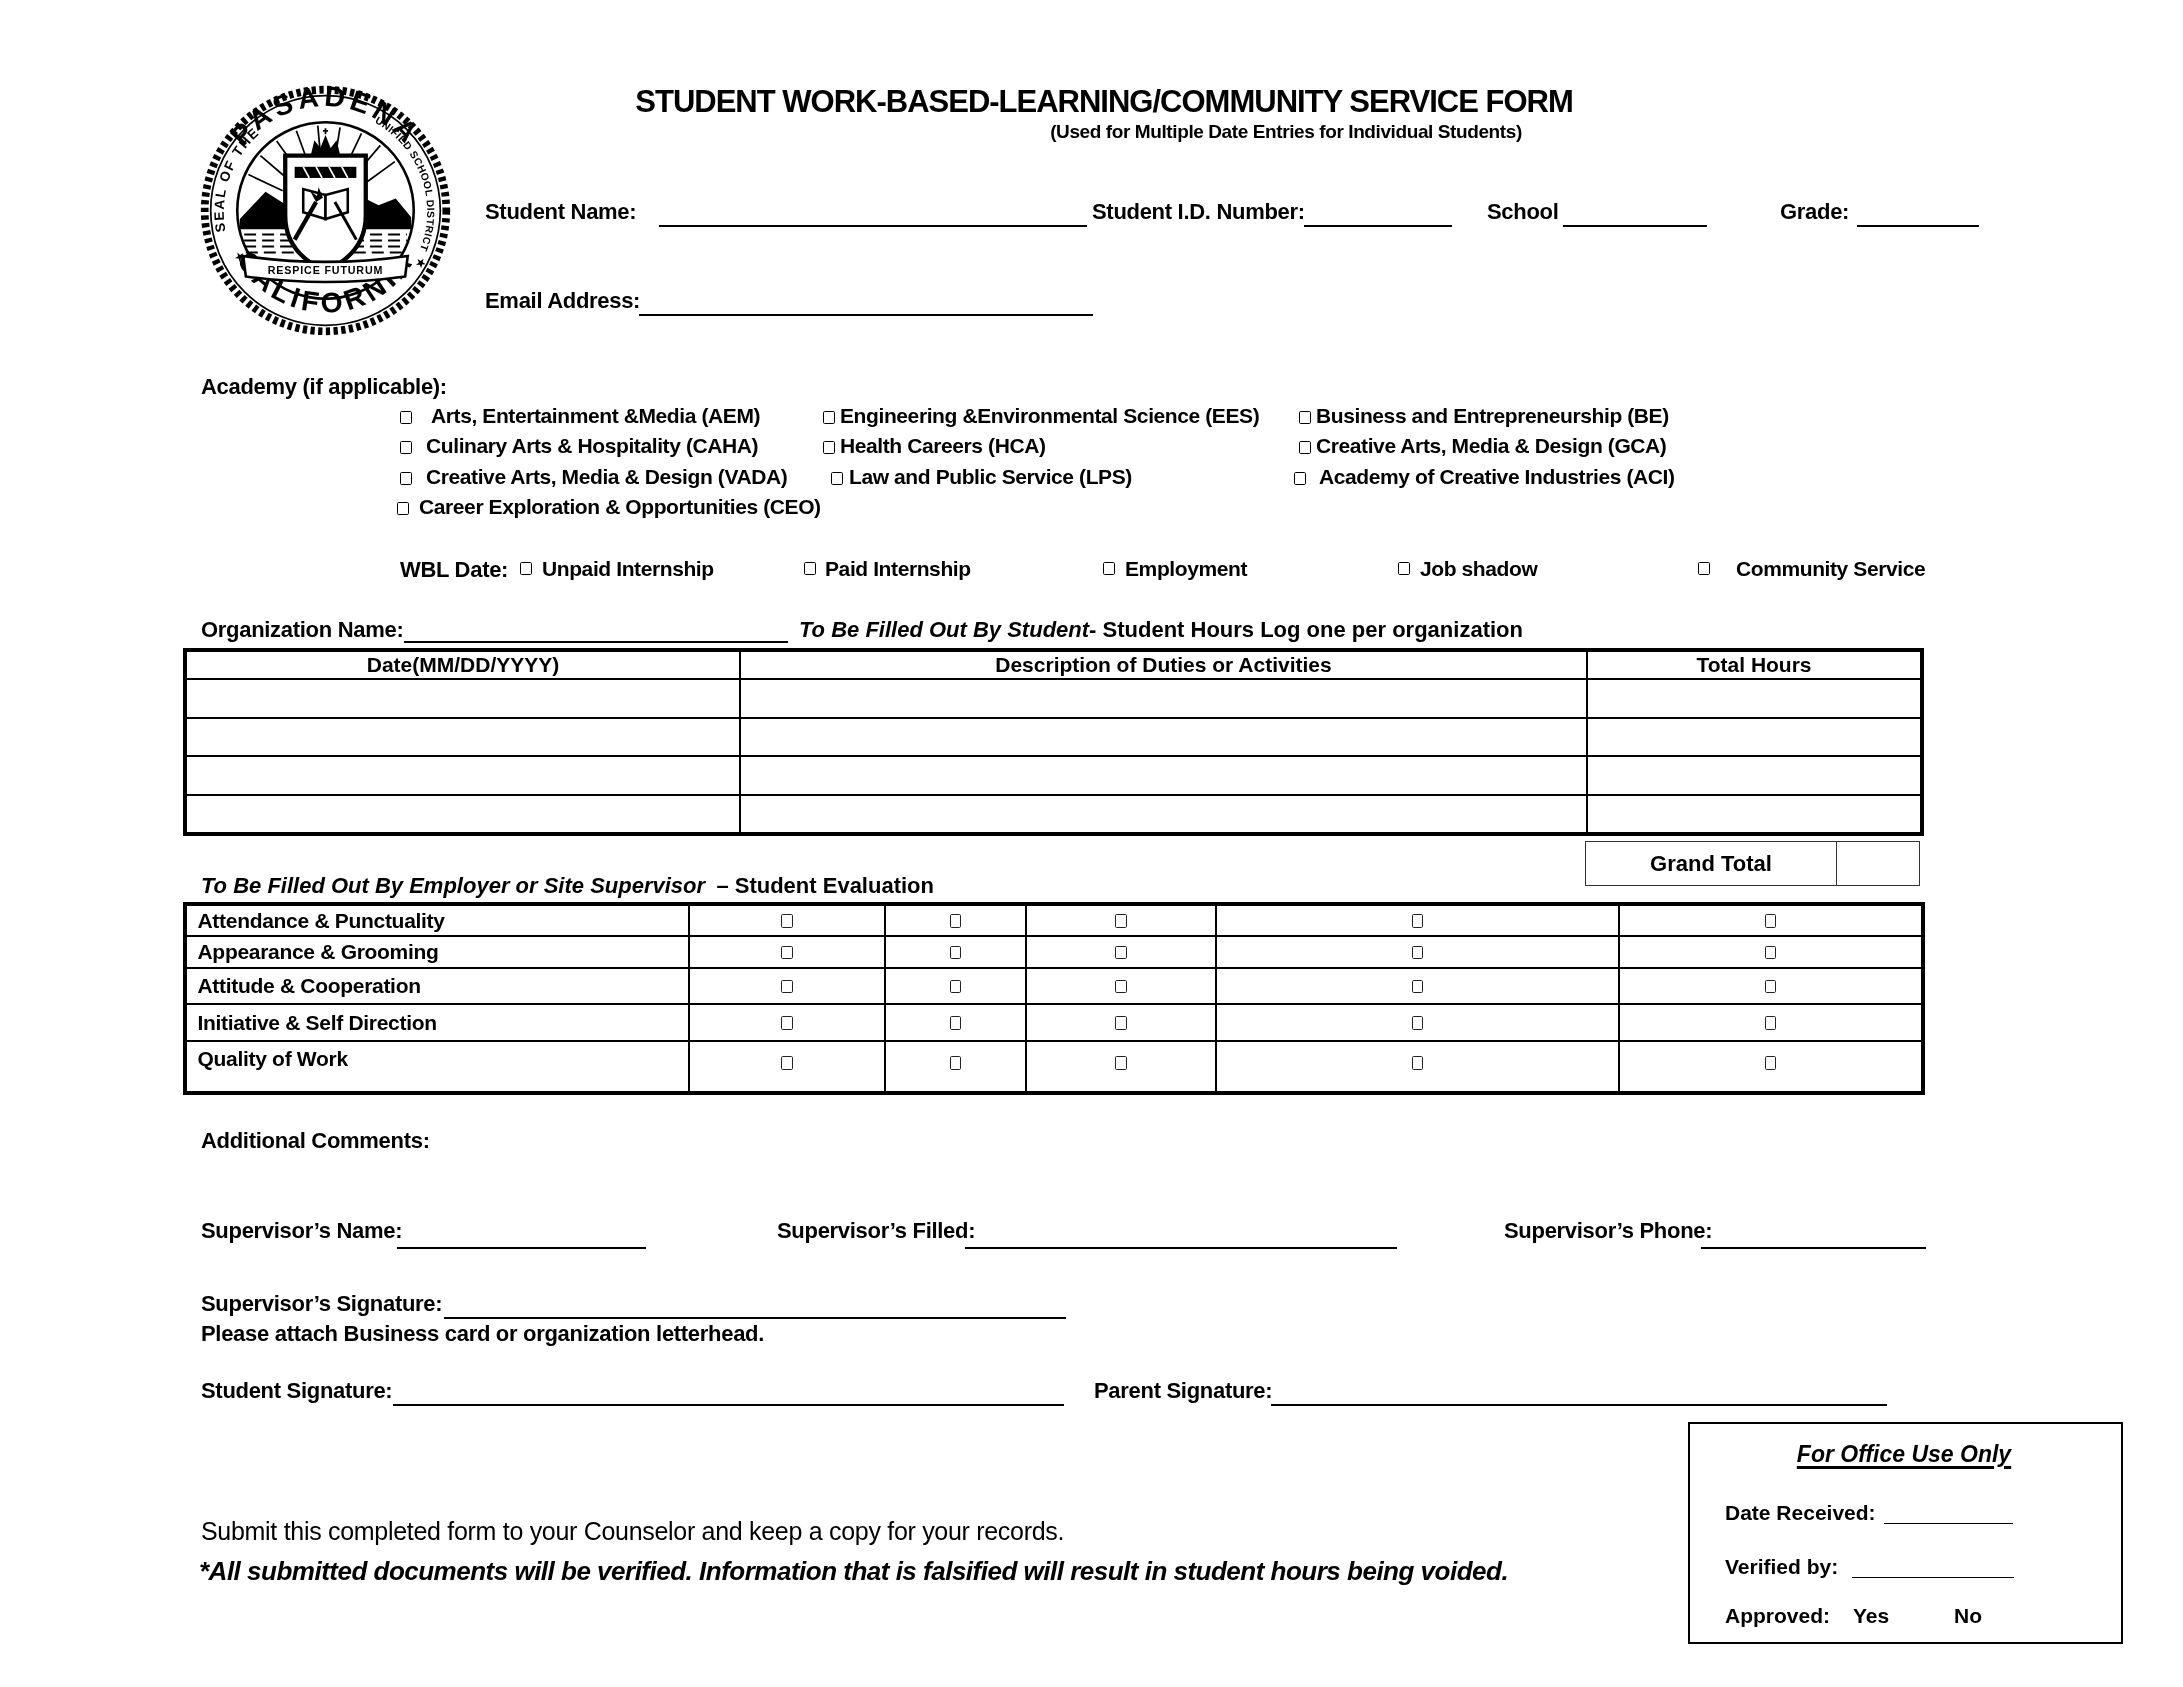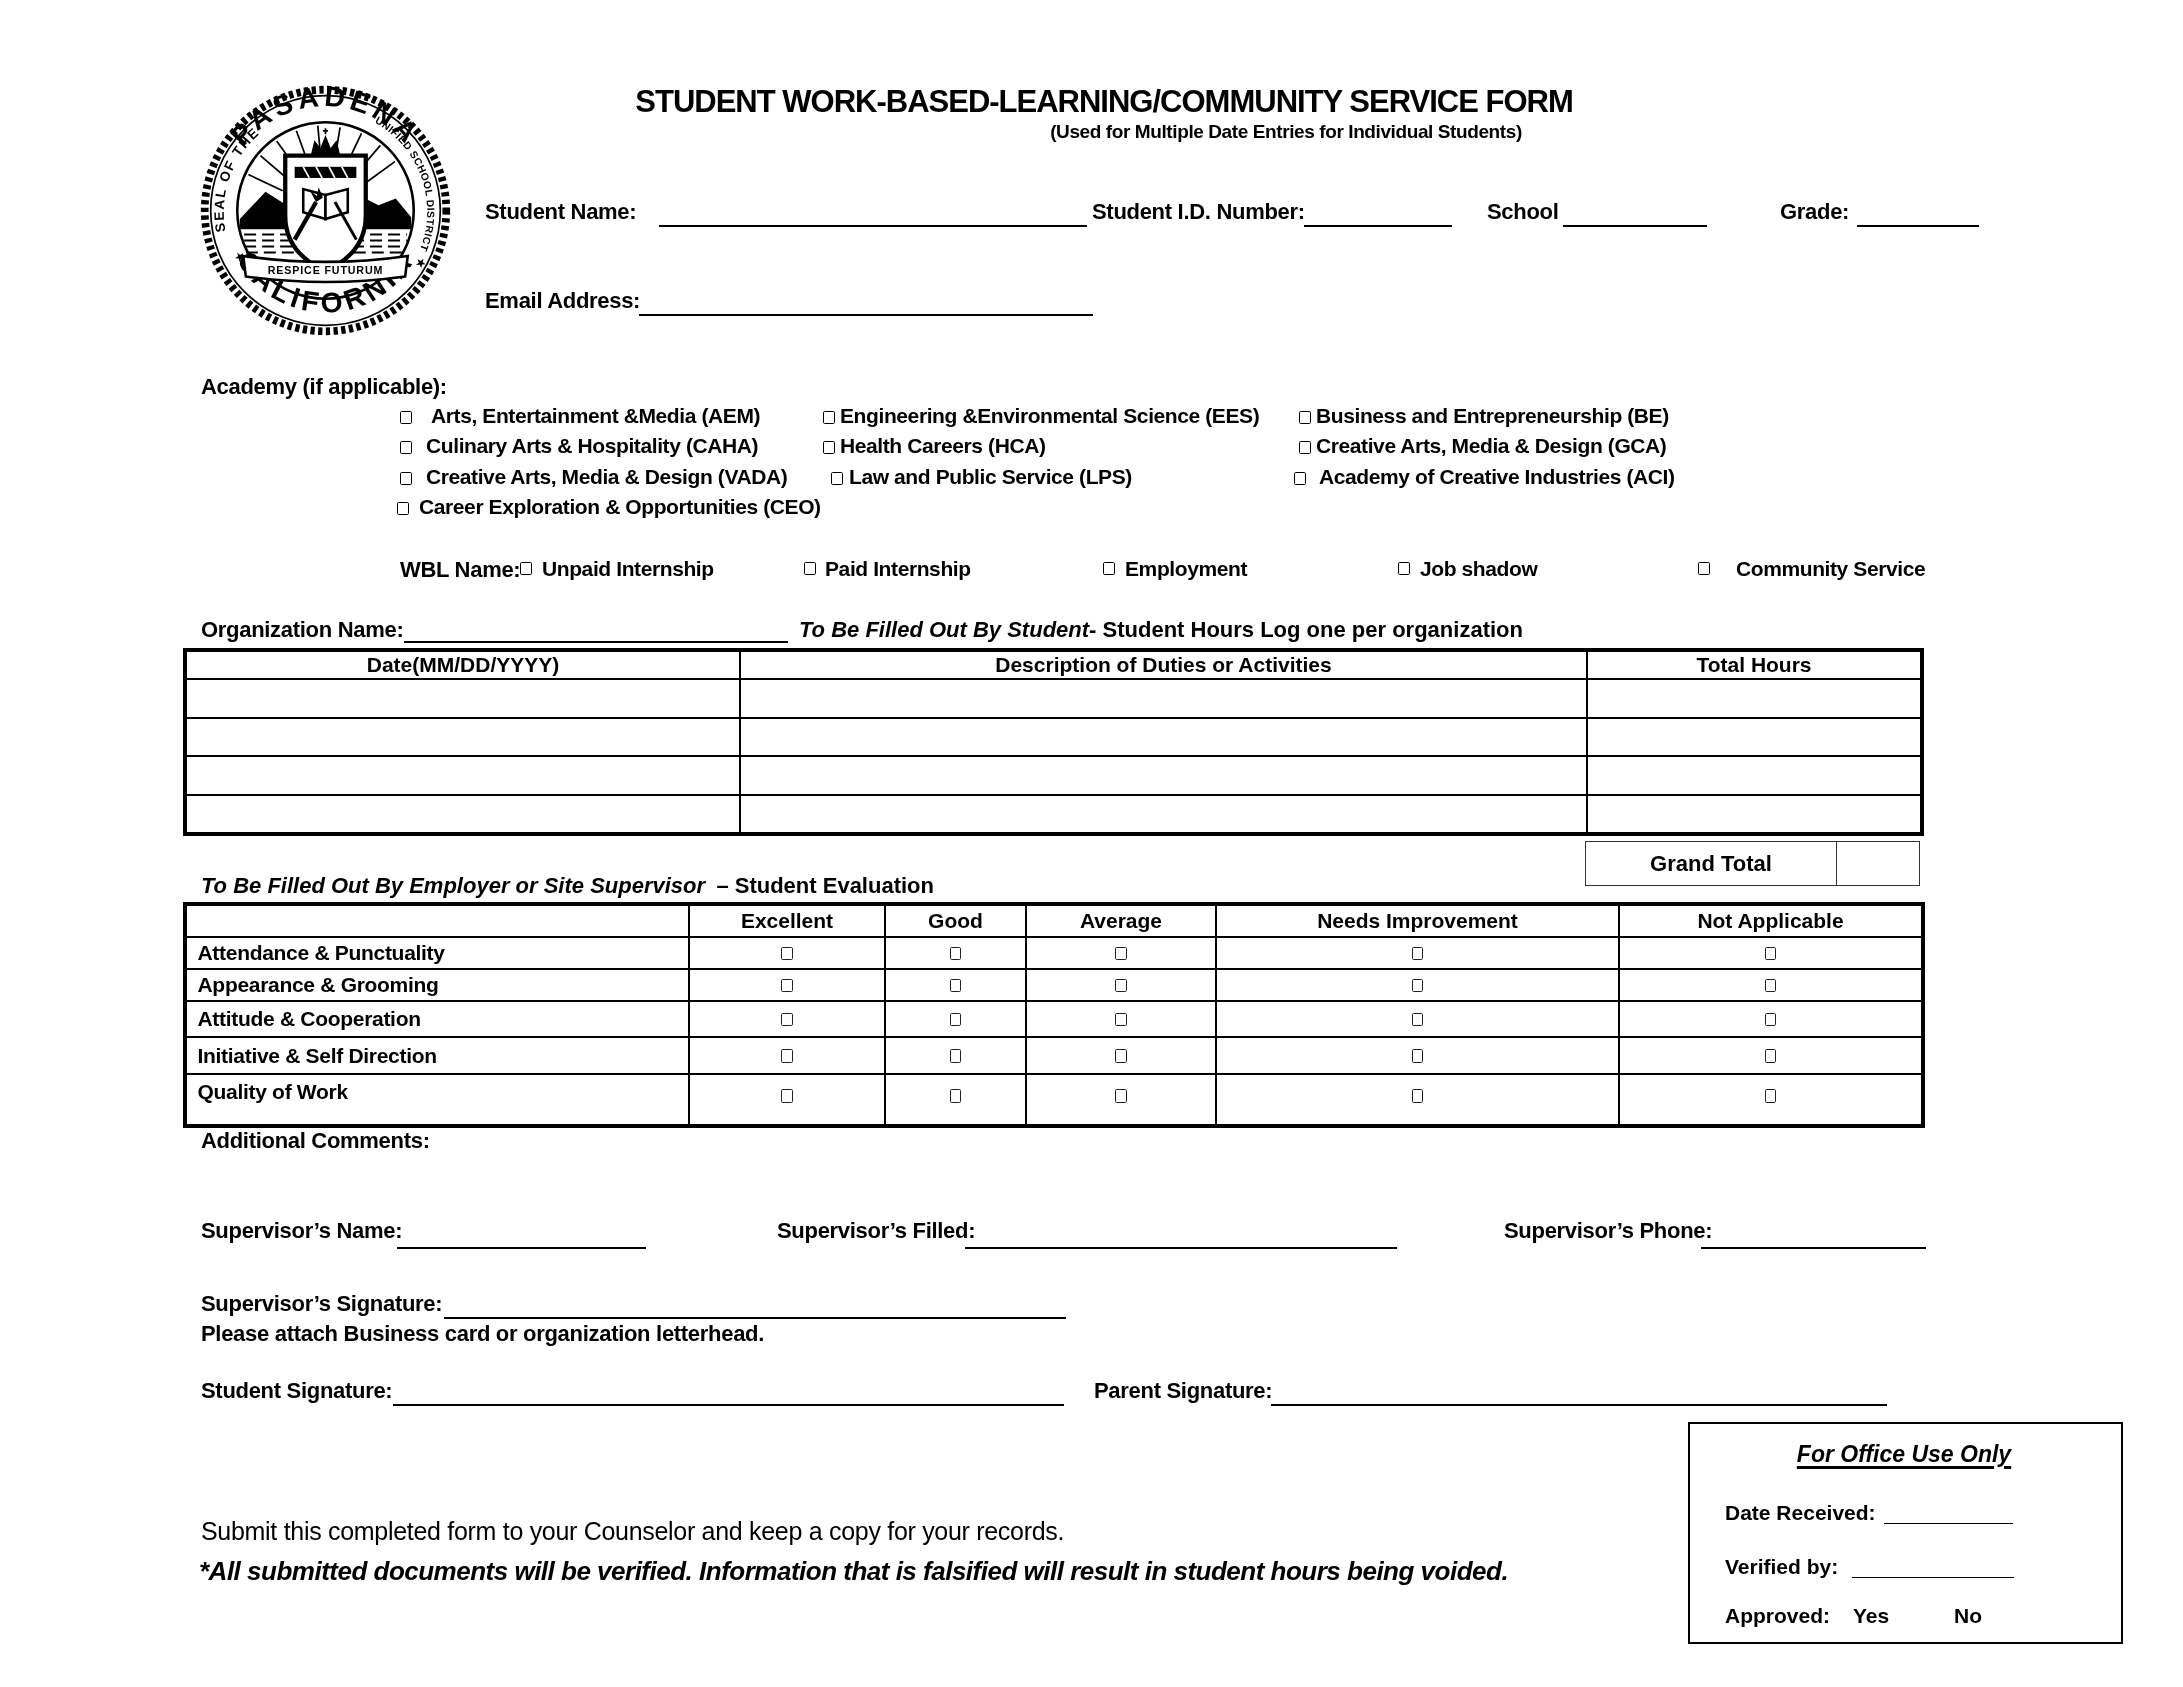--- a/index.html
+++ b/index.html
@@ -127,21 +127,21 @@
   <span class="cb" style="left:400px;top:472px;"></span>
   <div class="opt" style="left:426px;top:465px;">Creative Arts, Media &amp; Design (VADA)</div>
   <span class="cb" style="left:831px;top:472px;"></span>
   <div class="opt" style="left:849px;top:465px;">Law and Public Service (LPS)</div>
   <span class="cb" style="left:1294px;top:472px;"></span>
   <div class="opt" style="left:1319px;top:465px;">Academy of Creative Industries (ACI)</div>
 
   <span class="cb" style="left:397px;top:502px;"></span>
   <div class="opt" style="left:419px;top:495px;">Career Exploration &amp; Opportunities (CEO)</div>
 
-  <div class="lbl" style="left:400px;top:557px;">WBL Name:</div>
+  <div class="lbl" style="left:400px;top:557px;">WBL Date:</div>
   <span class="cb" style="left:520px;top:562px;"></span>
   <div class="opt" style="left:542px;top:557px;">Unpaid Internship</div>
   <span class="cb" style="left:804px;top:562px;"></span>
   <div class="opt" style="left:825px;top:557px;">Paid Internship</div>
   <span class="cb" style="left:1103px;top:562px;"></span>
   <div class="opt" style="left:1125px;top:557px;">Employment</div>
   <span class="cb" style="left:1398px;top:562px;"></span>
   <div class="opt" style="left:1420px;top:557px;">Job shadow</div>
   <span class="cb" style="left:1698px;top:562px;"></span>
   <div class="opt" style="left:1720px;top:557px;margin-left:16px;">Community Service</div>
@@ -208,28 +208,20 @@
   <table class="frm eval" style="left:183px;top:902px;width:1736px;">
     <colgroup>
         <col style="width:504px">
         <col style="width:196px">
         <col style="width:141px">
         <col style="width:190px">
         <col style="width:403px">
         <col style="width:304px">
       </colgroup>
     <tbody>
-        <tr style="height:33px">
-      <td class="hdr"></td>
-      <td class="hdr">Excellent</td>
-      <td class="hdr">Good</td>
-      <td class="hdr">Average</td>
-      <td class="hdr">Needs Improvement</td>
-      <td class="hdr">Not Applicable</td>
-    </tr>
     <tr style="height:32px">
       <td class="rowlbl">Attendance &amp; Punctuality</td>
       <td class="cbcell"><span class="cbs"></span></td>
       <td class="cbcell"><span class="cbs"></span></td>
       <td class="cbcell"><span class="cbs"></span></td>
       <td class="cbcell"><span class="cbs"></span></td>
       <td class="cbcell"><span class="cbs"></span></td>
     </tr>
     <tr style="height:32px">
       <td class="rowlbl">Appearance &amp; Grooming</td>

